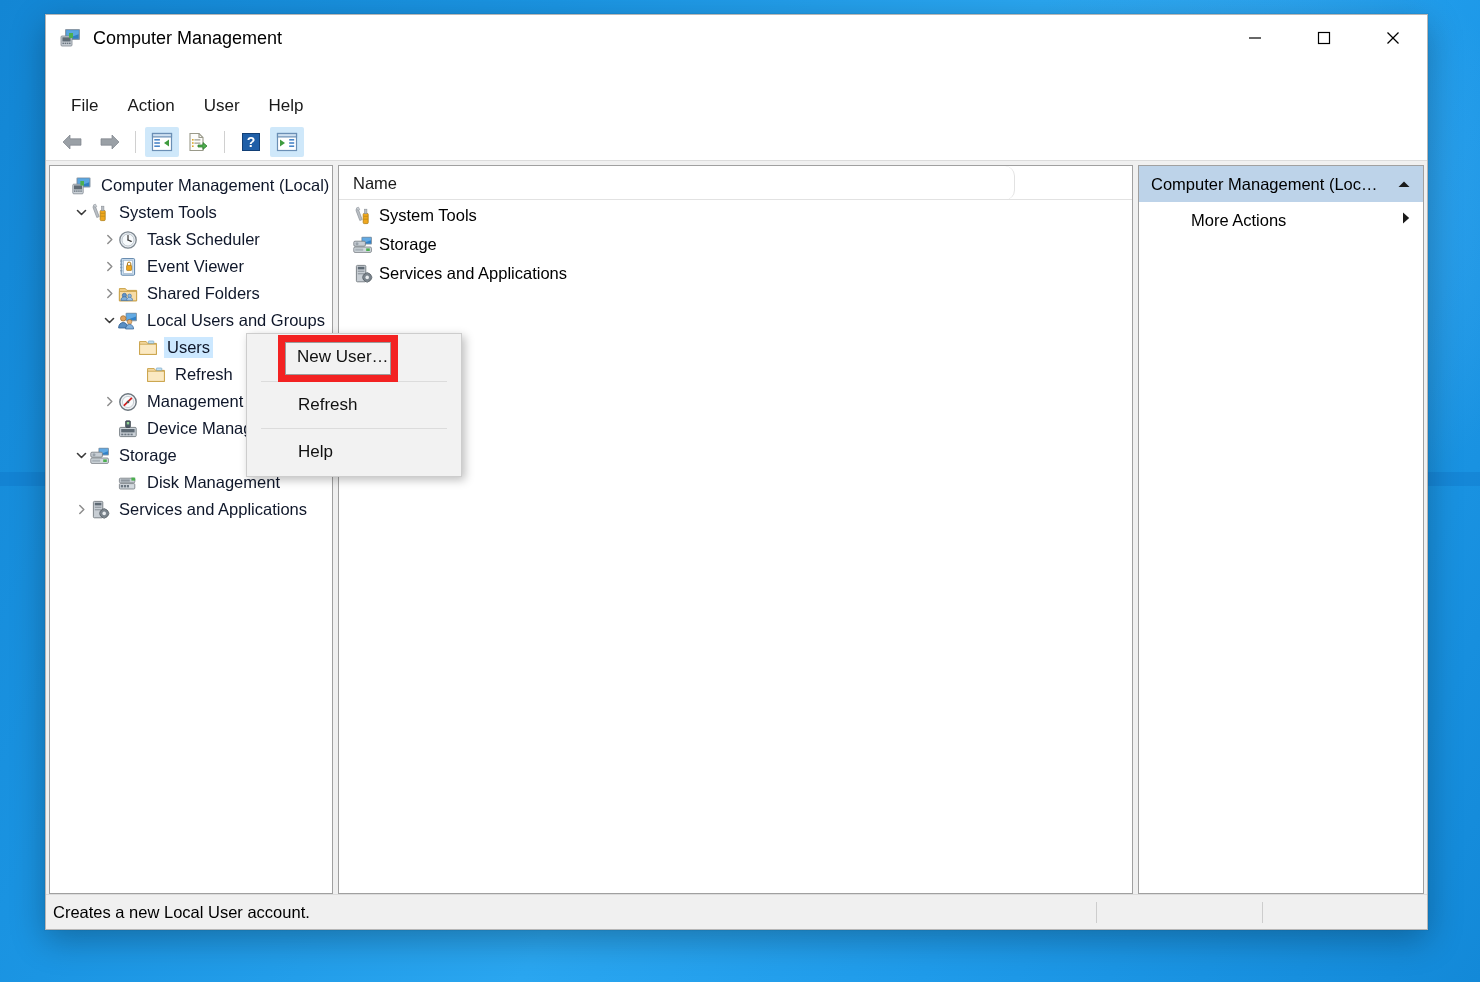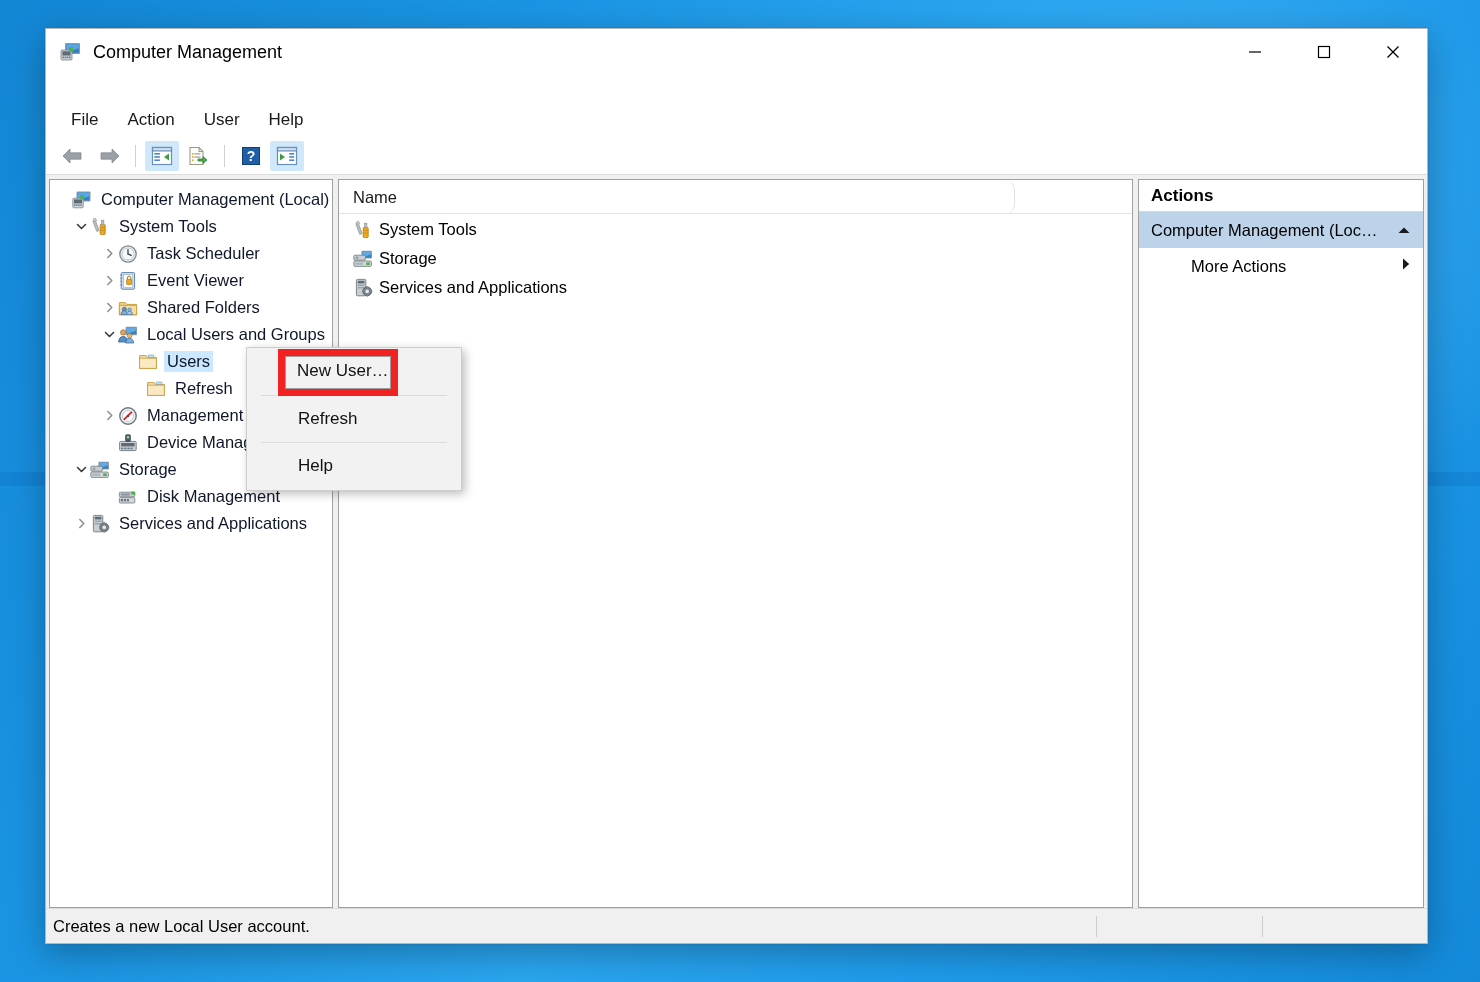--- a/index.html
+++ b/index.html
@@ -27,21 +27,21 @@
   #desktop-glow {
     position: absolute;
     left: 900px; top: -120px;
     width: 700px; height: 700px;
     background: radial-gradient(circle at 50% 50%, rgba(120,200,255,0.35) 0%, rgba(120,200,255,0) 62%);
   }
 
   
   #window {
     position: absolute;
-    left: 45px; top: 28px;
+    left: 45px; top: 14px;
     width: 1383px; height: 916px;
     background: #ffffff;
     border: 1px solid #b6b6b6;
     box-shadow: 0 0 0 1px rgba(0,0,0,0.04), 0 10px 32px rgba(0,0,0,0.28);
     display: flex;
     flex-direction: column;
   }
 
   
   #titlebar {
@@ -736,21 +736,20 @@
                 <rect x="17.3" y="12.6" width="2" height="1.6" fill="#7b848c"></rect>
               </svg>
             </span>
             <span class="llabel">Services and Applications</span>
           </div>
 
         </div>
       </div>
 
       <div id="actions-pane">
-        <div id="actions-title">Actions</div>
         <div id="actions-group">
           <span id="actions-group-label">Computer Management (Loc…</span>
           <span>
             <svg width="14" height="10" viewBox="0 0 14 10">
                 <path d="M1.5 8 L7 2.4 L12.5 8 Z" fill="#1a1a1a"></path>
               </svg>
           </span>
         </div>
         <div class="action-item">
           <span class="alabel">More Actions</span>

